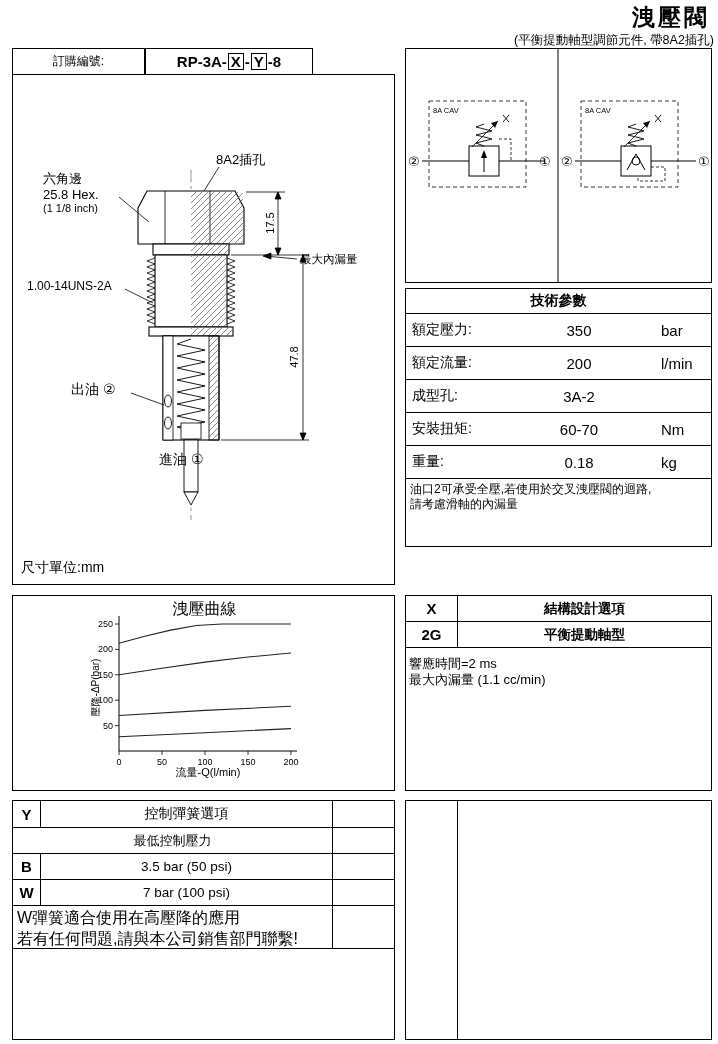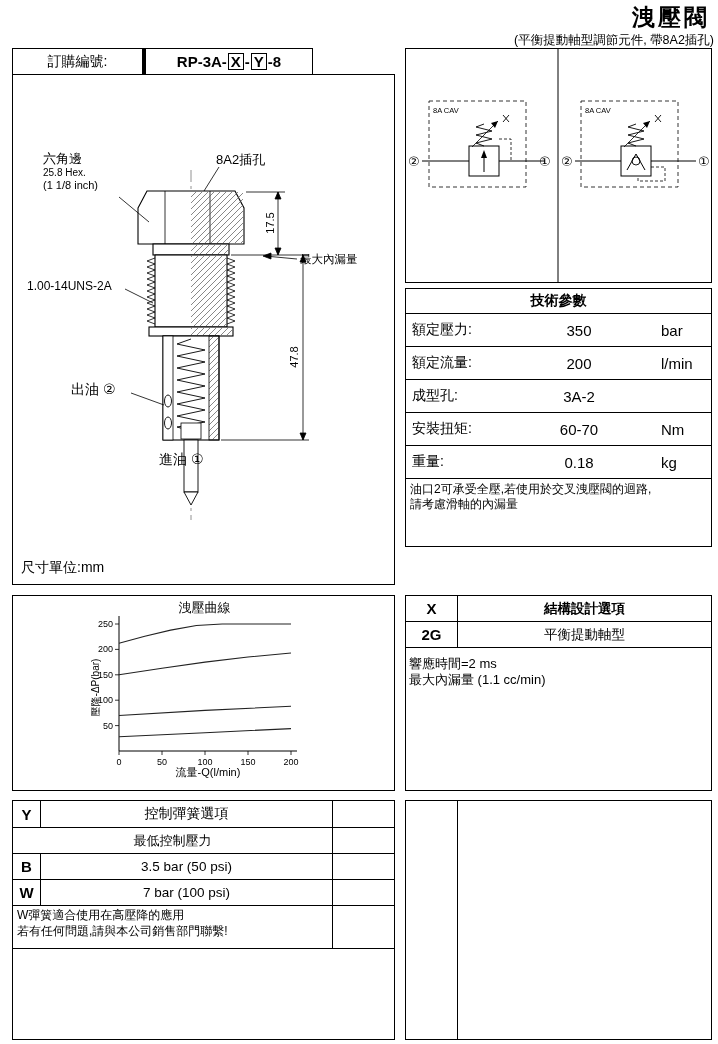--- a/index.html
+++ b/index.html
@@ -4,55 +4,55 @@
 <style>
   *{box-sizing:border-box;margin:0;padding:0}
   html,body{background:#fff}
   body{width:718px;height:1044px;position:relative;font-family:"Liberation Sans","DejaVu Sans",sans-serif;color:#000;overflow:hidden}
   .box{position:absolute;border:1px solid #000;background:#fff}
   
   .page-title{position:absolute;top:2px;right:8px;font-size:23px;font-weight:700;letter-spacing:3px}
   .page-subtitle{position:absolute;top:32px;right:4px;font-size:12.5px;font-weight:400}
   
   #order-box{left:12px;top:48px;width:301px;height:27px;display:flex;align-items:stretch}
-  #order-box .olabel{width:133px;border-right:4px solid #000000;display:flex;align-items:center;justify-content:center;font-size:14px}
+  #order-box .olabel{width:133px;border-right:2px solid #000000;display:flex;align-items:center;justify-content:center;font-size:12px}
   #order-box .ocode{flex:1;display:flex;align-items:center;justify-content:center;font-size:15px;font-weight:700}
   .boxed{display:inline-block;border:1.5px solid #000;padding:0 2px;margin:0 1px;line-height:1.05}
   
   #drawing-box{left:12px;top:74px;width:383px;height:511px}
   #drawing-box .lbl{position:absolute;white-space:nowrap}
   .dim-label{position:absolute;font-size:11px;width:34px;text-align:center;transform:rotate(-90deg);white-space:nowrap}
   
   #schematic-box{left:405px;top:48px;width:307px;height:235px}
   
   #tech-box{left:405px;top:288px;width:307px;height:259px}
   #tech-box .ttitle{height:25px;border-bottom:1px solid #000;display:flex;align-items:center;justify-content:center;font-size:14px;font-weight:700}
   .trow{height:33px;border-bottom:1px solid #000;display:flex;align-items:center}
   .tname{width:118px;padding-left:6px;font-size:14px}
   .tval{width:110px;text-align:center;font-size:15px}
   .tunit{flex:1;padding-left:27px;font-size:15px}
   .tnote{padding:3px 4px 0 4px;font-size:12px;line-height:1.25}
   
   #chart-box{left:12px;top:595px;width:383px;height:196px}
-  #chart-box .ctitle{position:absolute;top:3px;left:0;width:383px;text-align:center;font-size:13px}
+  #chart-box .ctitle{position:absolute;top:3px;left:0;width:383px;text-align:center;font-size:16px}
   
   #x-box{left:405px;top:595px;width:307px;height:196px}
   .xrow{height:26px;border-bottom:1px solid #000;display:flex;align-items:stretch}
   .xkey{width:52px;border-right:1px solid #000;display:flex;align-items:center;justify-content:center;font-weight:700;font-size:15px}
   .xlabel{flex:1;display:flex;align-items:center;justify-content:center;font-size:13.5px;font-weight:700}
-  .xlabel.normal{font-weight:400}
+  .xlabel.normal{font-weight:700}
   .xnotes{padding:8px 5px 0 3px;font-size:13px;line-height:1.25}
   
   #y-box{left:12px;top:800px;width:383px;height:240px}
   .yrow{display:flex;align-items:stretch;border-bottom:1px solid #000}
   .ykey{width:28px;border-right:1px solid #000;display:flex;align-items:center;justify-content:center;font-weight:700;font-size:15px}
   .ymain{width:292px;border-right:1px solid #000;display:flex;align-items:center;justify-content:center}
   .yfull{width:320px;border-right:1px solid #000;display:flex;align-items:center;justify-content:center}
   .yrest{flex:1}
-  .ynote-cell{width:320px;border-right:1px solid #000;padding:2px 4px;font-size:12px;line-height:1.3}
+  .ynote-cell{width:320px;border-right:1px solid #000;padding:2px 4px;font-size:16px;line-height:1.3}
   
   #br-box{left:405px;top:800px;width:307px;height:240px;display:flex}
   #br-box .brleft{width:52px;border-right:1px solid #000;height:100%}
 </style>
 </head>
 <body>
 
 <div class="page-title">洩壓閥</div>
 <div class="page-subtitle">(平衡提動軸型調節元件, 帶8A2插孔)</div>
 
@@ -126,23 +126,23 @@
       <line x1="208" y1="365" x2="296" y2="365"></line>
       <line x1="290" y1="180" x2="290" y2="365"></line>
       <polygon points="290,180 287,187 293,187"></polygon>
       <polygon points="290,365 287,358 293,358"></polygon>
 
       <line x1="284" y1="184" x2="252" y2="181"></line>
       <polygon points="250,181 258,178 258,184"></polygon>
     </g>
   </svg>
   <div class="lbl" style="left:203px;top:76px;font-size:13px">8A2插孔</div>
-  <div class="lbl" style="left:30px;top:76px;line-height:1.2">
+  <div class="lbl" style="left:30px;top:96px;line-height:1.2">
     <div style="font-size:13px">六角邊</div>
-    <div style="font-size:10px">25.8 Hex.</div>
+    <div style="font-size:13px">25.8 Hex.</div>
     <div style="font-size:11px">(1 1/8 inch)</div>
   </div>
   <div class="lbl" style="left:14px;top:204px;font-size:12px">1.00-14UNS-2A</div>
   <div class="lbl" style="left:58px;top:306px;font-size:14px">出油 ②</div>
   <div class="lbl" style="left:146px;top:376px;font-size:14px">進油 ①</div>
   <div class="dim-label" style="left:240px;top:142px">17.5</div>
   <div class="dim-label" style="left:264px;top:276px">47.8</div>
   <div class="lbl" style="left:287px;top:177px;font-size:11.5px">最大內漏量</div>
   <div class="lbl" style="left:8px;top:484px;font-size:14px">尺寸單位:mm</div>
 </div>

